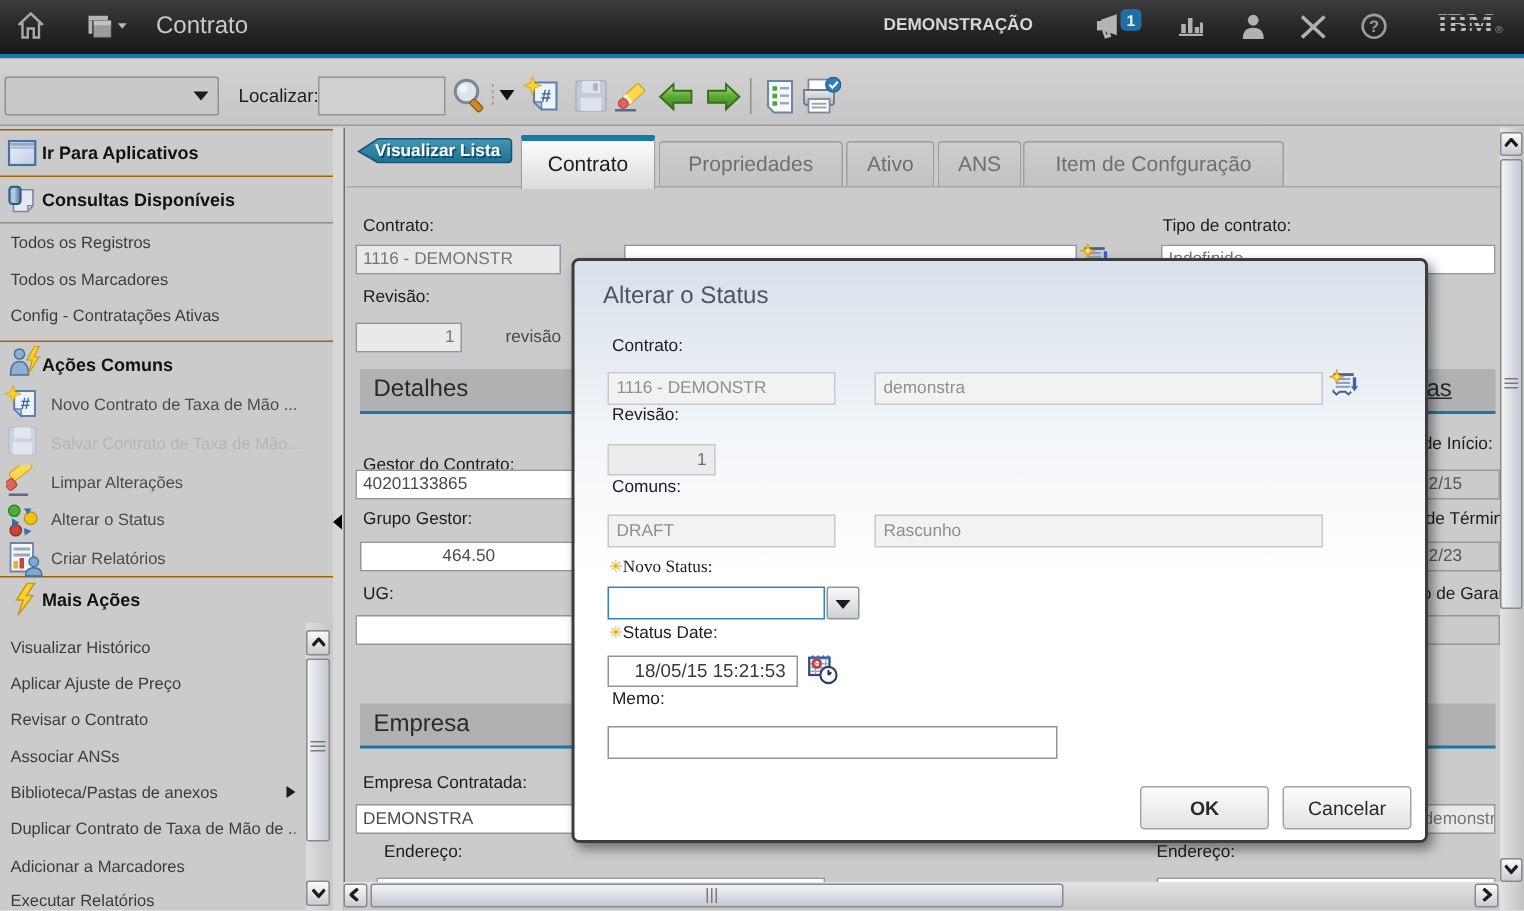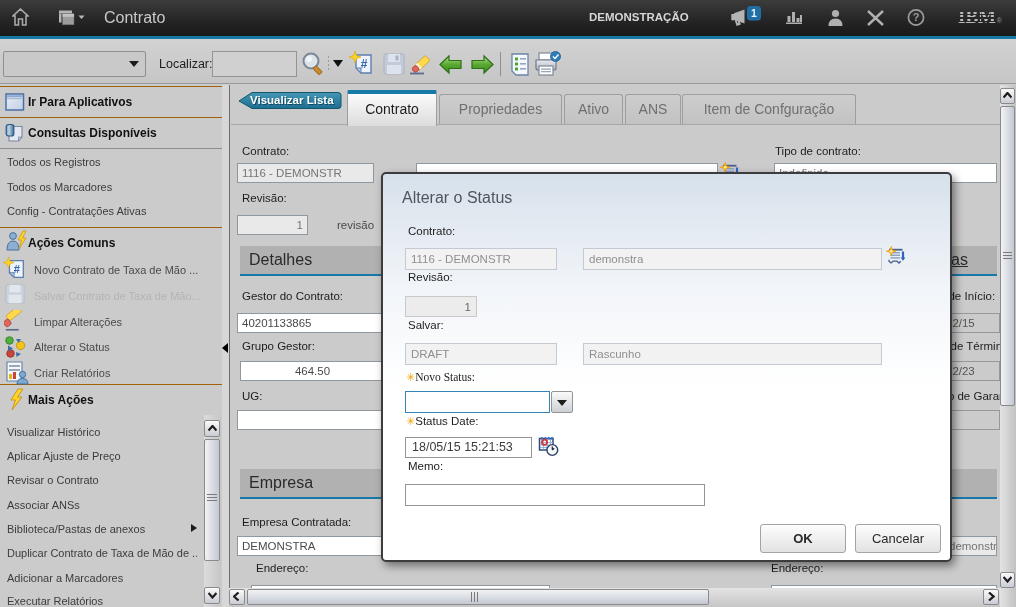--- a/index.html
+++ b/index.html
@@ -353,21 +353,21 @@
   <div class="abs lbl" style="left:775px;top:145px;">Tipo de contrato:</div>
   <div class="fld" style="left:774px;top:163px;width:223px;height:20px;color:#777;">Indefinido</div>
 
   <div class="secbar" style="left:240px;top:246px;width:497px;">
       <span class="t">Detalhes</span>
     </div>
   <div class="secbar" style="left:755px;top:246px;width:242px;">
       <span class="t" style="left:196px;text-decoration:underline;">as</span>
     </div>
 
-  <div class="abs lbl" style="left:242px;top:290px;">Gestor do Contrato:</div>
+  <div class="abs lbl" style="left:242px;top:304px;">Gestor do Contrato:</div>
   <div class="fld" style="left:237px;top:313px;width:183px;height:20px;">40201133865</div>
   <div class="abs lbl" style="left:242px;top:340px;">Grupo Gestor:</div>
   <div class="fld" style="left:240px;top:361px;width:183px;height:20px;text-align:center;padding-right:42px;">464.50</div>
   <div class="abs lbl" style="left:242px;top:390px;">UG:</div>
   <div class="fld" style="left:237px;top:410px;width:183px;height:20px;"></div>
 
   <div class="abs lbl" style="left:905px;top:290px;">Período de Início:</div>
   <div class="fld" style="left:890px;top:313px;width:110px;height:20px;background:transparent;border-color:#97979d;padding-left:39px;color:#555;">18/02/15</div>
   <div class="abs lbl" style="left:923px;top:340px;">Data de Término:</div>
   <div class="fld" style="left:890px;top:361px;width:110px;height:20px;background:transparent;border-color:#97979d;padding-left:39px;color:#555;">18/02/23</div>
@@ -428,30 +428,30 @@
       <rect x="4.5" y="8.6" width="9.5" height="1.4" fill="#8aa0c4"></rect>
       <rect x="4.5" y="11.2" width="9.5" height="1.4" fill="#8aa0c4"></rect>
       <path d="M3,13.8 L3,15.2 L5,17 L7.2,15.2 L11,15.2 L13,17 L14.8,15.2" stroke="#4a5f8c" stroke-width="1.3" fill="none"></path>
       <path d="M5.2,0.2 L6.4,4 L10.2,5.2 L6.4,6.4 L5.2,10.2 L4,6.4 L0.2,5.2 L4,4 Z" fill="#ffb81c" stroke="#e89400" stroke-width="0.5"></path>
       <circle cx="5.2" cy="5.2" r="1.3" fill="#ffe9a0"></circle>
       <path d="M17,5.5 L17,12" stroke="#2f63c0" stroke-width="2.2" fill="none"></path>
       <path d="M14.6,11.5 L19.4,11.5 L17,14.8 Z" fill="#2f63c0"></path>
     </svg>
     <div class="dlbl" style="left:25px;top:97px;">Revisão:</div>
     <div class="dfld" style="left:22px;top:122px;width:72px;height:21px;text-align:right;background:#ececec;border-color:#c9c9c9;color:#6a6a6a;">1</div>
-    <div class="dlbl" style="left:25px;top:145px;">Salvar:</div>
+    <div class="dlbl" style="left:25px;top:145px;">Comuns:</div>
     <div class="dfld" style="left:22px;top:169px;width:152px;height:22px;">DRAFT</div>
     <div class="dfld" style="left:200px;top:169px;width:299px;height:22px;">Rascunho</div>
     <div class="dlbl" style="left:23px;top:197px;font-family:Liberation Serif, serif;"><span class="ast">✳</span>Novo Status:</div>
     <div class="dfld" style="left:22px;top:217px;width:145px;height:22px;background:#fff;border:1px solid #3584b5;"></div>
     <div class="abs" style="left:168px;top:217px;width:22px;height:22px;box-sizing:border-box;background:linear-gradient(#fafafa,#ccd0d6);border:1px solid #949494;border-radius:2px;">
       <div style="position:absolute;left:5px;top:8px;width:0;height:0;border-left:5px solid transparent;border-right:5px solid transparent;border-top:6px solid #1c1c1c;"></div>
     </div>
     <div class="dlbl" style="left:23px;top:241px;"><span class="ast">✳</span>Status Date:</div>
-    <div class="dfld" style="left:22px;top:263px;width:127px;height:21px;background:#fff;border-color:#949494;color:#3c3c3c;font-size:12.5px;line-height:19px;padding:0 6px;">18/05/15 15:21:53</div>
+    <div class="dfld" style="left:22px;top:263px;width:127px;height:21px;background:#fff;border-color:#949494;color:#3c3c3c;font-size:12.5px;line-height:19px;padding:0 17px;">18/05/15 15:21:53</div>
 
     <svg class="abs" style="left:153px;top:260px;" width="24" height="25" viewBox="0 0 24 25">
       <rect x="3.5" y="4.5" width="13.5" height="11.5" fill="#fff" stroke="#2c4a7c" stroke-width="1.5"></rect>
       <path d="M7.5,5 L7.5,15.5 M11,5 L11,15.5 M14.5,5 L14.5,15.5 M4,8.5 L16.5,8.5 M4,11 L16.5,11 M4,13.5 L16.5,13.5" stroke="#8cabdc" stroke-width="0.9" fill="none"></path>
       <path d="M5,5.5 Q5.8,1.5 6.8,5.5 M8.5,5.5 Q9.3,1.5 10.3,5.5 M12,5.5 Q12.8,1.5 13.8,5.5 M15.2,5.5 Q16,1.5 17,5.5" stroke="#3a6cc0" stroke-width="1.4" fill="none"></path>
       <circle cx="8.5" cy="8.3" r="2.6" fill="none" stroke="#cf3a33" stroke-width="1.8"></circle>
       <circle cx="16.3" cy="16" r="5.4" fill="#f8fafc" stroke="#2c3e66" stroke-width="1.4"></circle>
       <path d="M16.3,16 L16.3,12.6 M16.3,16 L18.2,14.2" stroke="#1c2c4c" stroke-width="1.3" fill="none"></path>
     </svg>
     <div class="dlbl" style="left:25px;top:286px;">Memo:</div>

